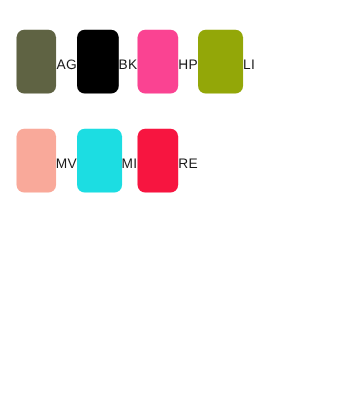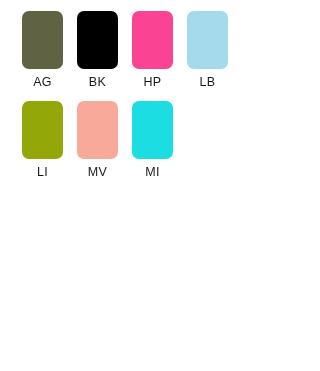--- a/index.html
+++ b/index.html
@@ -17,21 +17,21 @@
     display: grid;
     grid-template-columns: repeat(4, 55px);
     grid-template-rows: repeat(4, 90px);
     justify-content: start;
     padding-left: 15px;
     padding-top: 11px;
     box-sizing: border-box;
   }
   .swatch-cell {
     display: flex;
-    flex-direction: column;
+    flex-direction: row;
     align-items: center;
     width: 55px;
   }
   .swatch-chip {
     width: 41px;
     height: 58px;
     border-radius: 7px;
     box-sizing: border-box;
   }
   .swatch-chip.bordered {
@@ -56,28 +56,28 @@
     </div>
     <div class="swatch-cell">
       <div class="swatch-chip" style="background: rgb(0, 0, 0);"></div>
       <div class="swatch-label">BK</div>
     </div>
     <div class="swatch-cell">
       <div class="swatch-chip" style="background: rgb(250, 67, 146);"></div>
       <div class="swatch-label">HP</div>
     </div>
     <div class="swatch-cell">
-      <div class="swatch-chip" style="background: rgb(165, 217, 236);"></div>
-      <div class="swatch-label">LB</div>
-    </div>
-    <div class="swatch-cell">
       <div class="swatch-chip" style="background: rgb(147, 167, 8);"></div>
       <div class="swatch-label">LI</div>
     </div>
     <div class="swatch-cell">
       <div class="swatch-chip" style="background: rgb(249, 169, 154);"></div>
       <div class="swatch-label">MV</div>
     </div>
     <div class="swatch-cell">
       <div class="swatch-chip" style="background: rgb(28, 221, 226);"></div>
       <div class="swatch-label">MI</div>
     </div>
+    <div class="swatch-cell">
+      <div class="swatch-chip" style="background: rgb(247, 21, 64);"></div>
+      <div class="swatch-label">RE</div>
+    </div>
   </div>
 
 </body></html>

